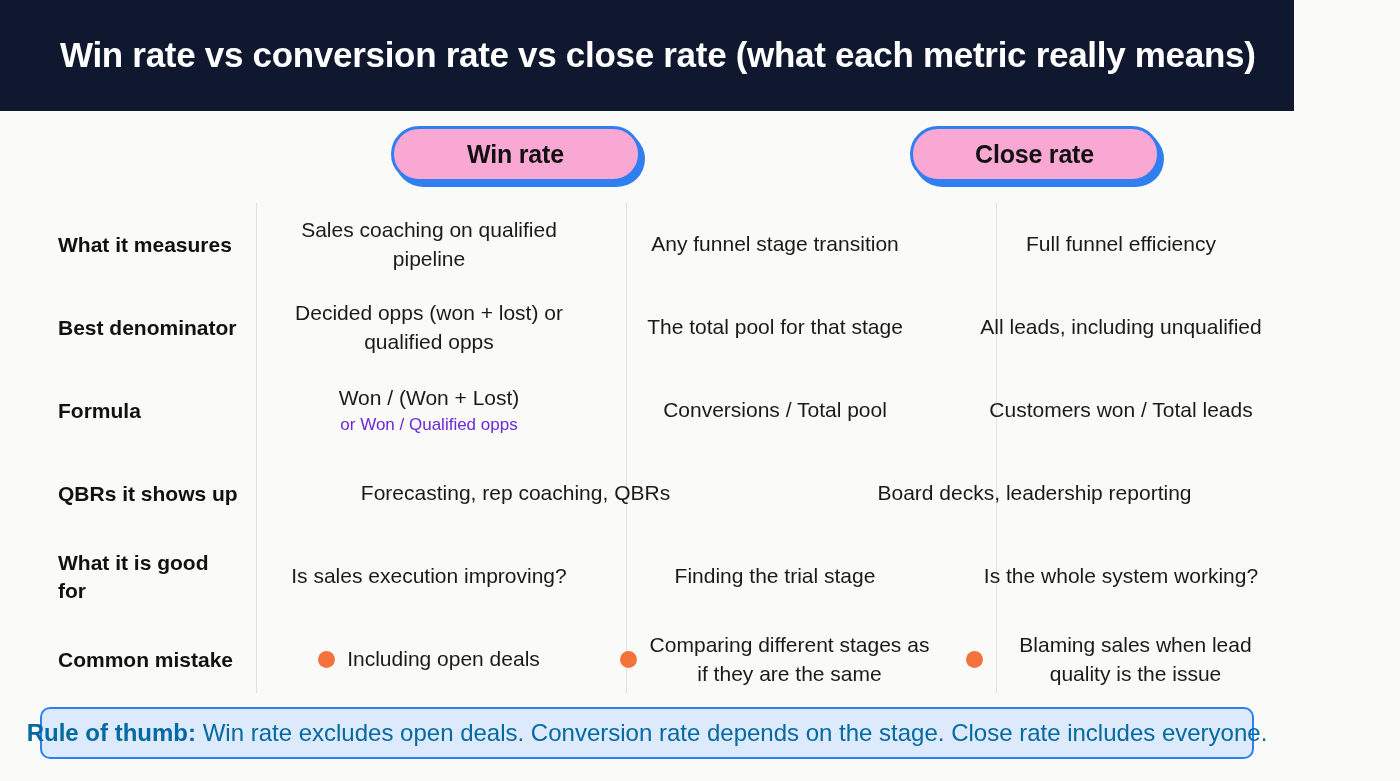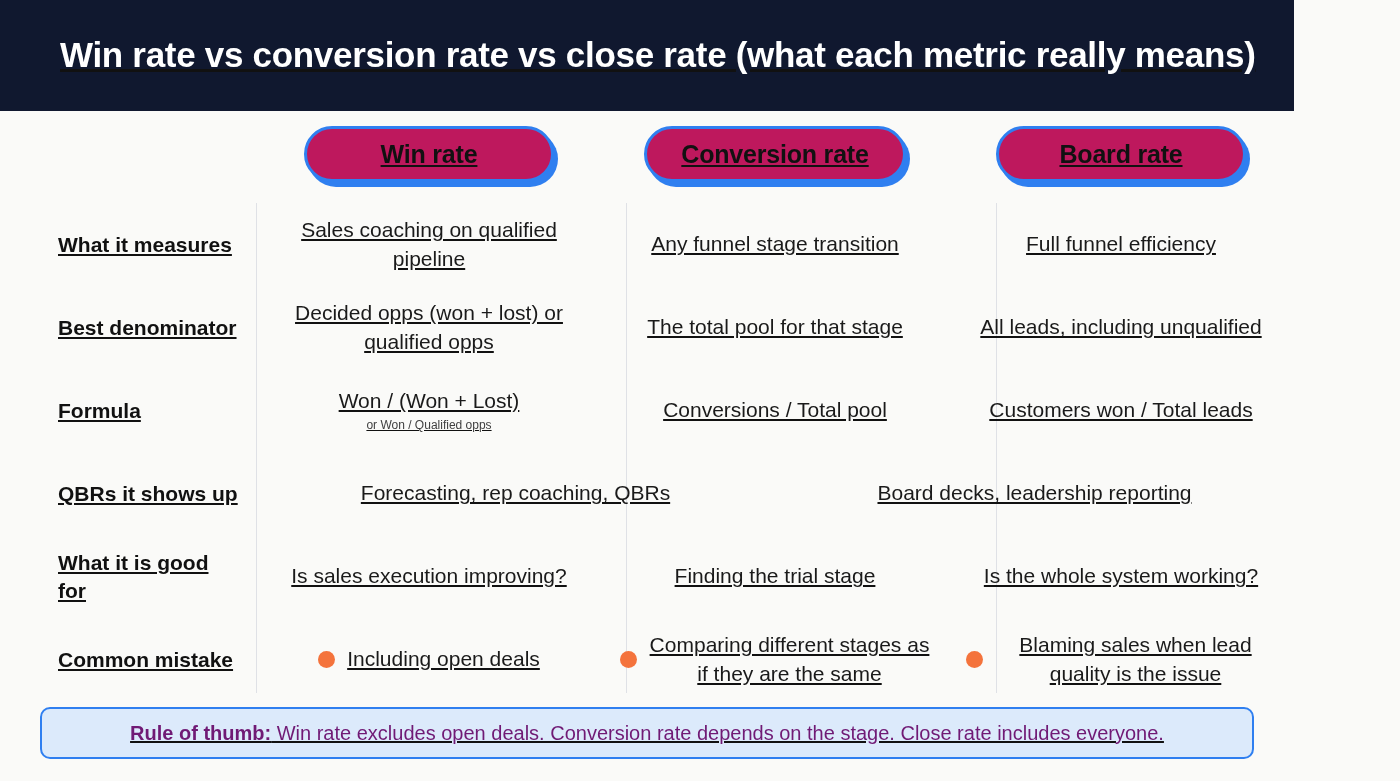--- a/index.html
+++ b/index.html
@@ -17,21 +17,20 @@
     -webkit-font-smoothing: antialiased;
   }
 
   .page {
     position: relative;
     width: 1294px;
     height: 781px;
     background: #FAFAF8;
     display: flex;
     flex-direction: column;
-    text-decoration: underline;
   }
 
   
   .header-band {
     height: 111px;
     background: #10182F;
     display: flex;
     align-items: center;
     padding: 0 60px;
     flex: 0 0 auto;
@@ -69,21 +68,21 @@
   }
 
   .pill {
     position: relative;
     display: inline-flex;
     align-items: center;
     justify-content: center;
     min-width: 250px;
     height: 56px;
     padding: 0 34px;
-    background: #be185d;
+    background: #f9a8d4;
     border: 3px solid #2F7FF0;
     border-radius: 30px;
     box-shadow: 4px 5px 0 0 #2F7FF0;
   }
 
   .pill-label {
     font-size: 25px;
     font-weight: bold;
     color: #111111;
     letter-spacing: -0.2px;
@@ -147,22 +146,22 @@
     flex: 1 1 0;
     padding: 0 18px;
     text-align: center;
     font-size: 21px;
     color: #1A1A1A;
     line-height: 1.34;
   }
 
   .cell-sub {
     display: block;
-    font-size: 12px;
-    color: #404040;
+    font-size: 17px;
+    color: #6d28d9;
     line-height: 1.35;
     margin-top: 2px;
   }
 
   
   .cell.with-bullet {
     display: flex;
     align-items: center;
     justify-content: center;
     gap: 12px;
@@ -192,22 +191,22 @@
     background: #DCEAFB;
     border: 2px solid #2F7FF0;
     border-radius: 10px;
     display: flex;
     align-items: center;
     justify-content: center;
     padding: 0 20px;
   }
 
   .rule-text {
-    font-size: 20px;
-    color: #701a75;
+    font-size: 24px;
+    color: #0369a1;
     white-space: nowrap;
   }
 
   .rule-lead {
     font-weight: bold;
   }
 </style>
 </head>
 <body>
 
@@ -219,29 +218,24 @@
 
   <div class="pill-row">
     <div class="pill-spacer"></div>
 
     <div class="pill-cell">
       <div class="pill">
         <span class="pill-label">Win rate</span>
       </div>
     </div>
 
+
     <div class="pill-cell">
       <div class="pill">
-        <span class="pill-label">Conversion rate</span>
-      </div>
-    </div>
-
-    <div class="pill-cell">
-      <div class="pill">
-        <span class="pill-label">Board rate</span>
+        <span class="pill-label">Close rate</span>
       </div>
     </div>
   </div>
 
   <div class="table-wrap">
 
     <div class="dividers">
       <div class="divider d1"></div>
       <div class="divider d2"></div>
       <div class="divider d3"></div>

